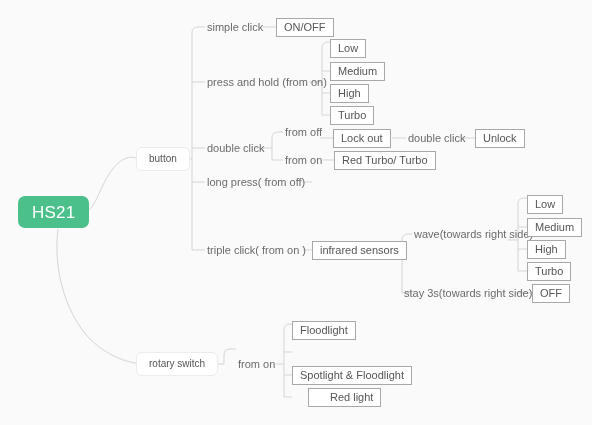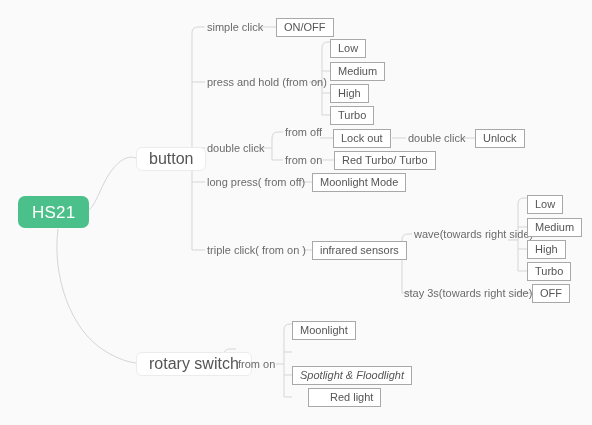--- a/index.html
+++ b/index.html
@@ -45,21 +45,21 @@
     padding: 12px 14px;
     height: 32px;
     justify-content: center;
     letter-spacing: .2px;
   }
   
   .pill {
     background: #ffffff;
     border: 1px solid #ececec;
     border-radius: 6px;
-    font-size: 16px;
+    font-size: 10px;
     padding: 0 12px;
     height: 24px;
     justify-content: center;
     color: #555;
   }
   
   .text {
     font-size: 11px;
     background: transparent;
     color: #6b6b6b;
@@ -167,35 +167,34 @@
   <div class="node text" style="left:205px; top:139px;">double click</div>
   <div class="node text" style="left:283px; top:123px;">from off</div>
   <div class="node box" style="left:333px; top:129px;">Lock out</div>
   <div class="node text" style="left:406px; top:129px;">double click</div>
   <div class="node box" style="left:475px; top:129px;">Unlock</div>
 
   <div class="node text" style="left:283px; top:151px;">from on</div>
   <div class="node box" style="left:334px; top:151px;">Red Turbo/ Turbo</div>
 
   <div class="node text" style="left:205px; top:173px;">long press( from off)</div>
-  <div class="node box" style="left:312px; top:173px;">Moonlight Mode</div>
 
   <div class="node text" style="left:205px; top:241px;">triple click( from on )</div>
   <div class="node box" style="left:312px; top:241px;">infrared sensors</div>
 
   <div class="node text" style="left:412px; top:225px;">wave(towards right side)</div>
   <div class="node box" style="left:527px; top:195px;">Low</div>
   <div class="node box" style="left:527px; top:218px;">Medium</div>
   <div class="node box" style="left:527px; top:240px;">High</div>
   <div class="node box" style="left:527px; top:262px;">Turbo</div>
 
   <div class="node text" style="left:402px; top:284px;">stay 3s(towards right side)</div>
   <div class="node box" style="left:532px; top:284px;">OFF</div>
 
   <div class="node pill" style="left:136px; top:352px;">rotary switch</div>
 
   <div class="node text" style="left:236px; top:355px;">from on</div>
 
-  <div class="node box" style="left:292px; top:321px;">Moonlight</div>
-  <div class="node box" style="left:292px; top:366px;font-style:italic;">Spotlight &amp; Floodlight</div>
+  <div class="node box" style="left:292px; top:321px;">Floodlight</div>
+  <div class="node box" style="left:292px; top:366px;">Spotlight &amp; Floodlight</div>
   <div class="node box" style="left:308px; top:388px;padding-left:21px;">Red light</div>
 
 </div>
 
 </body></html>

